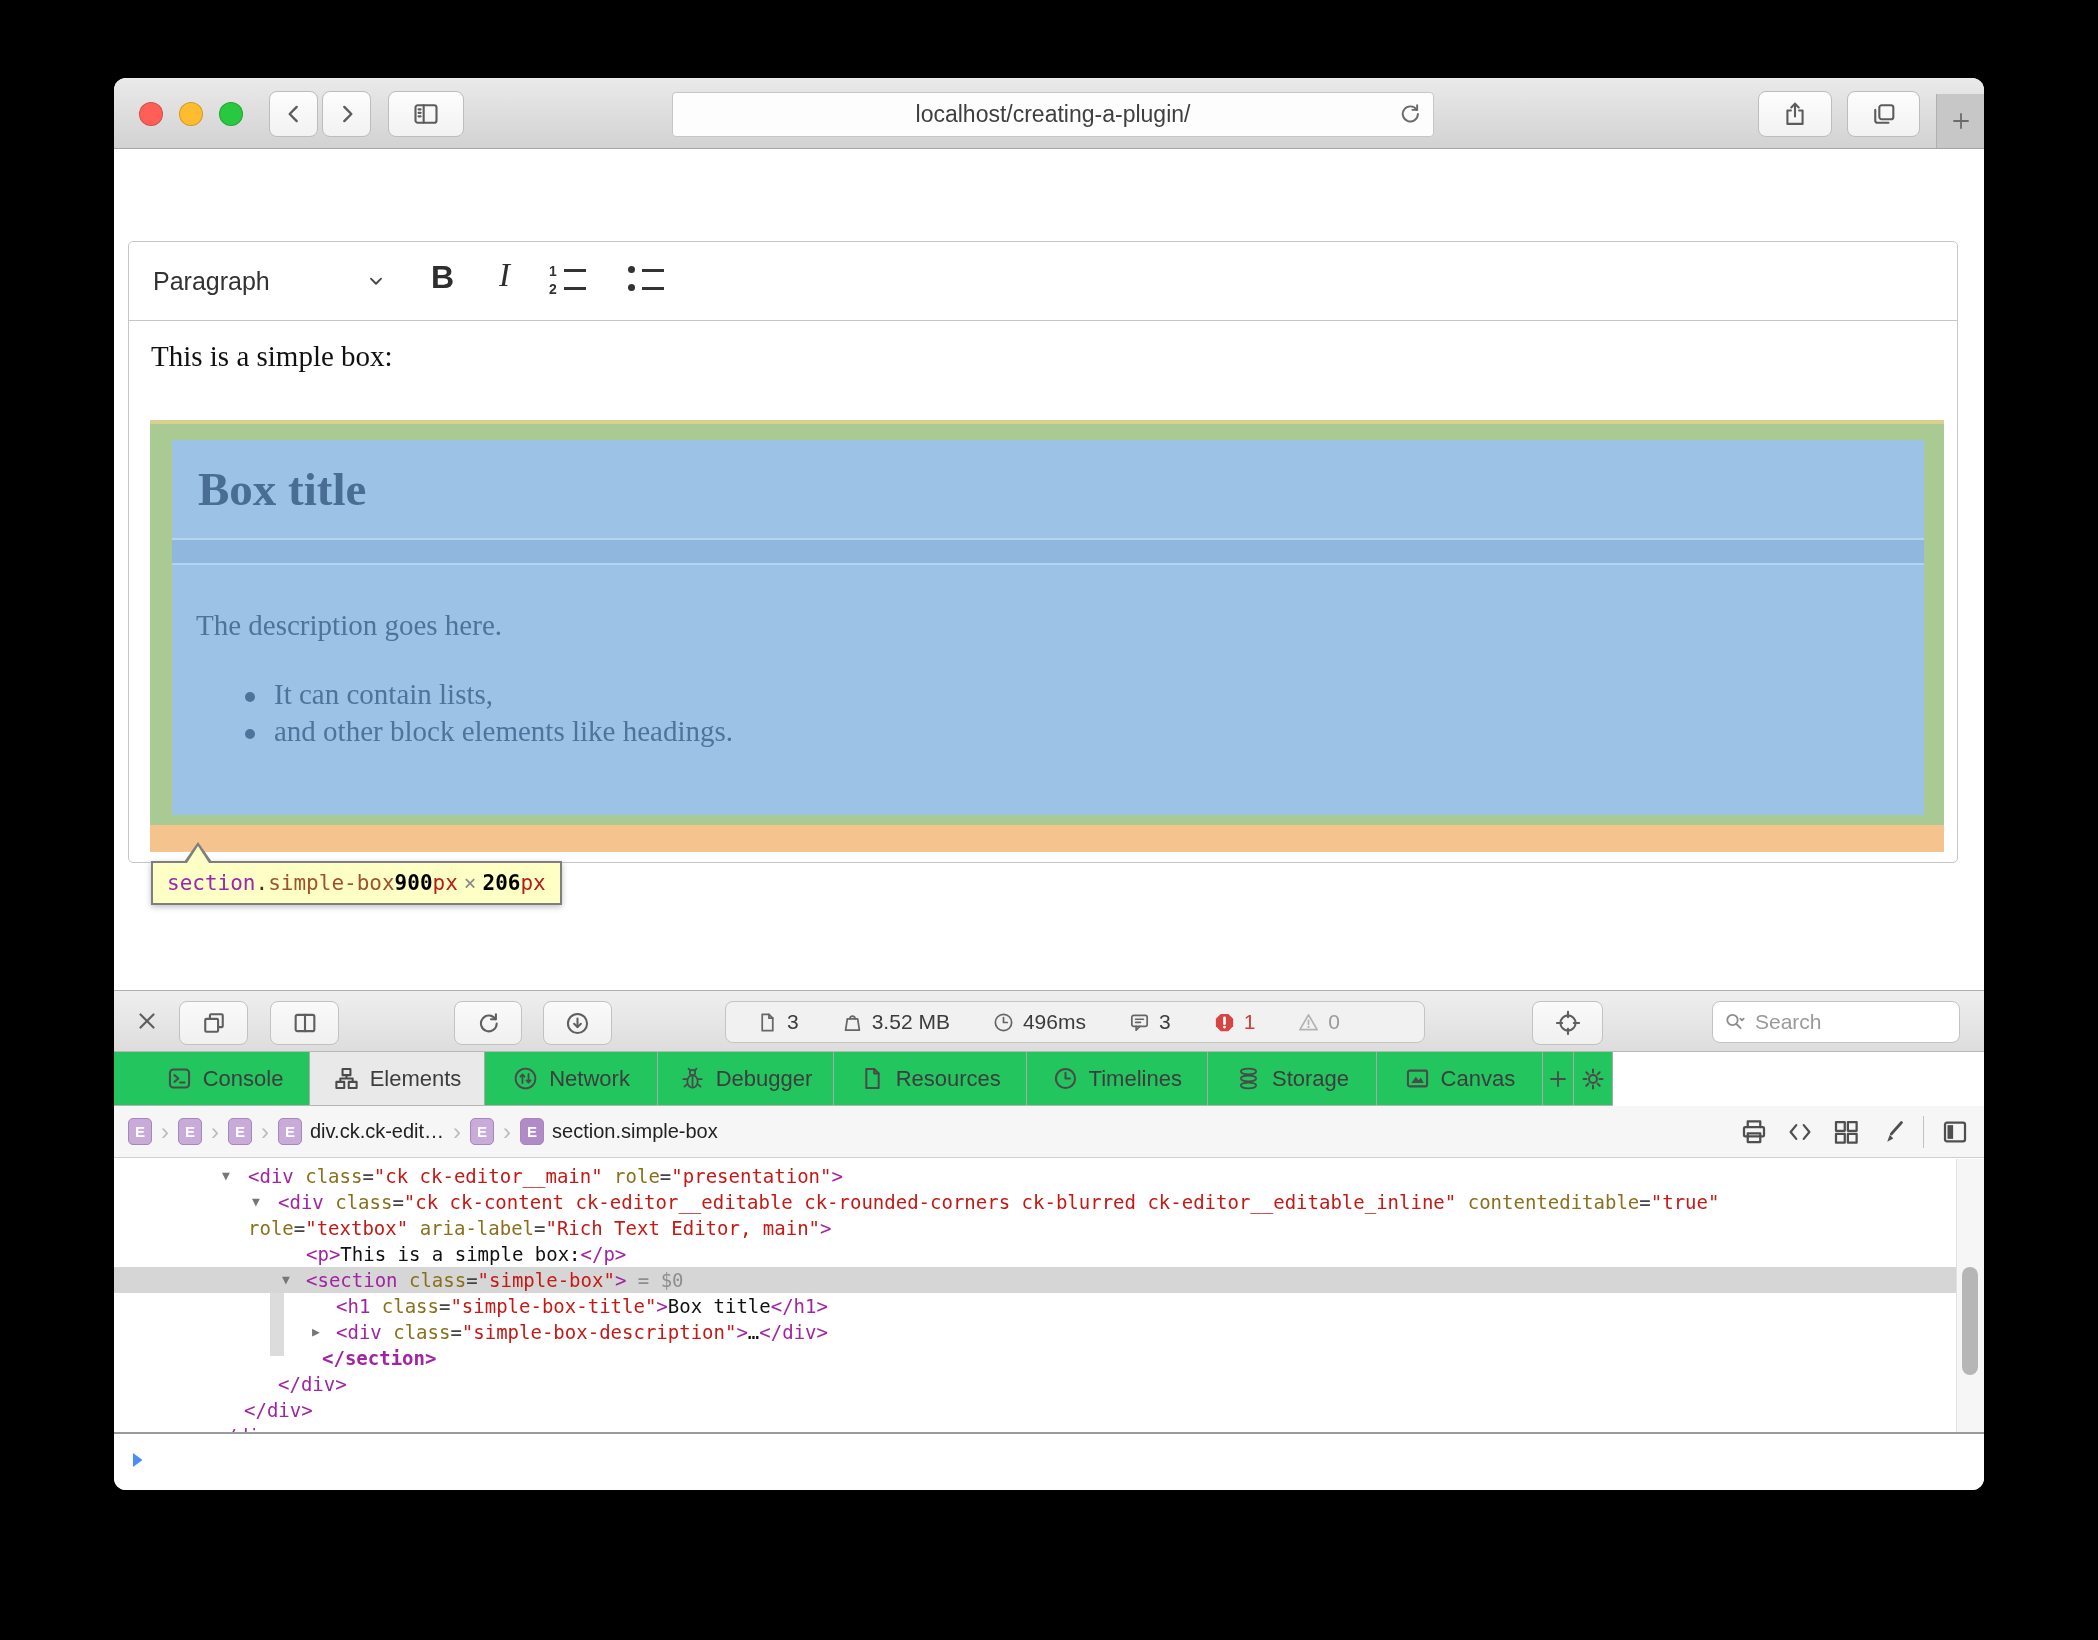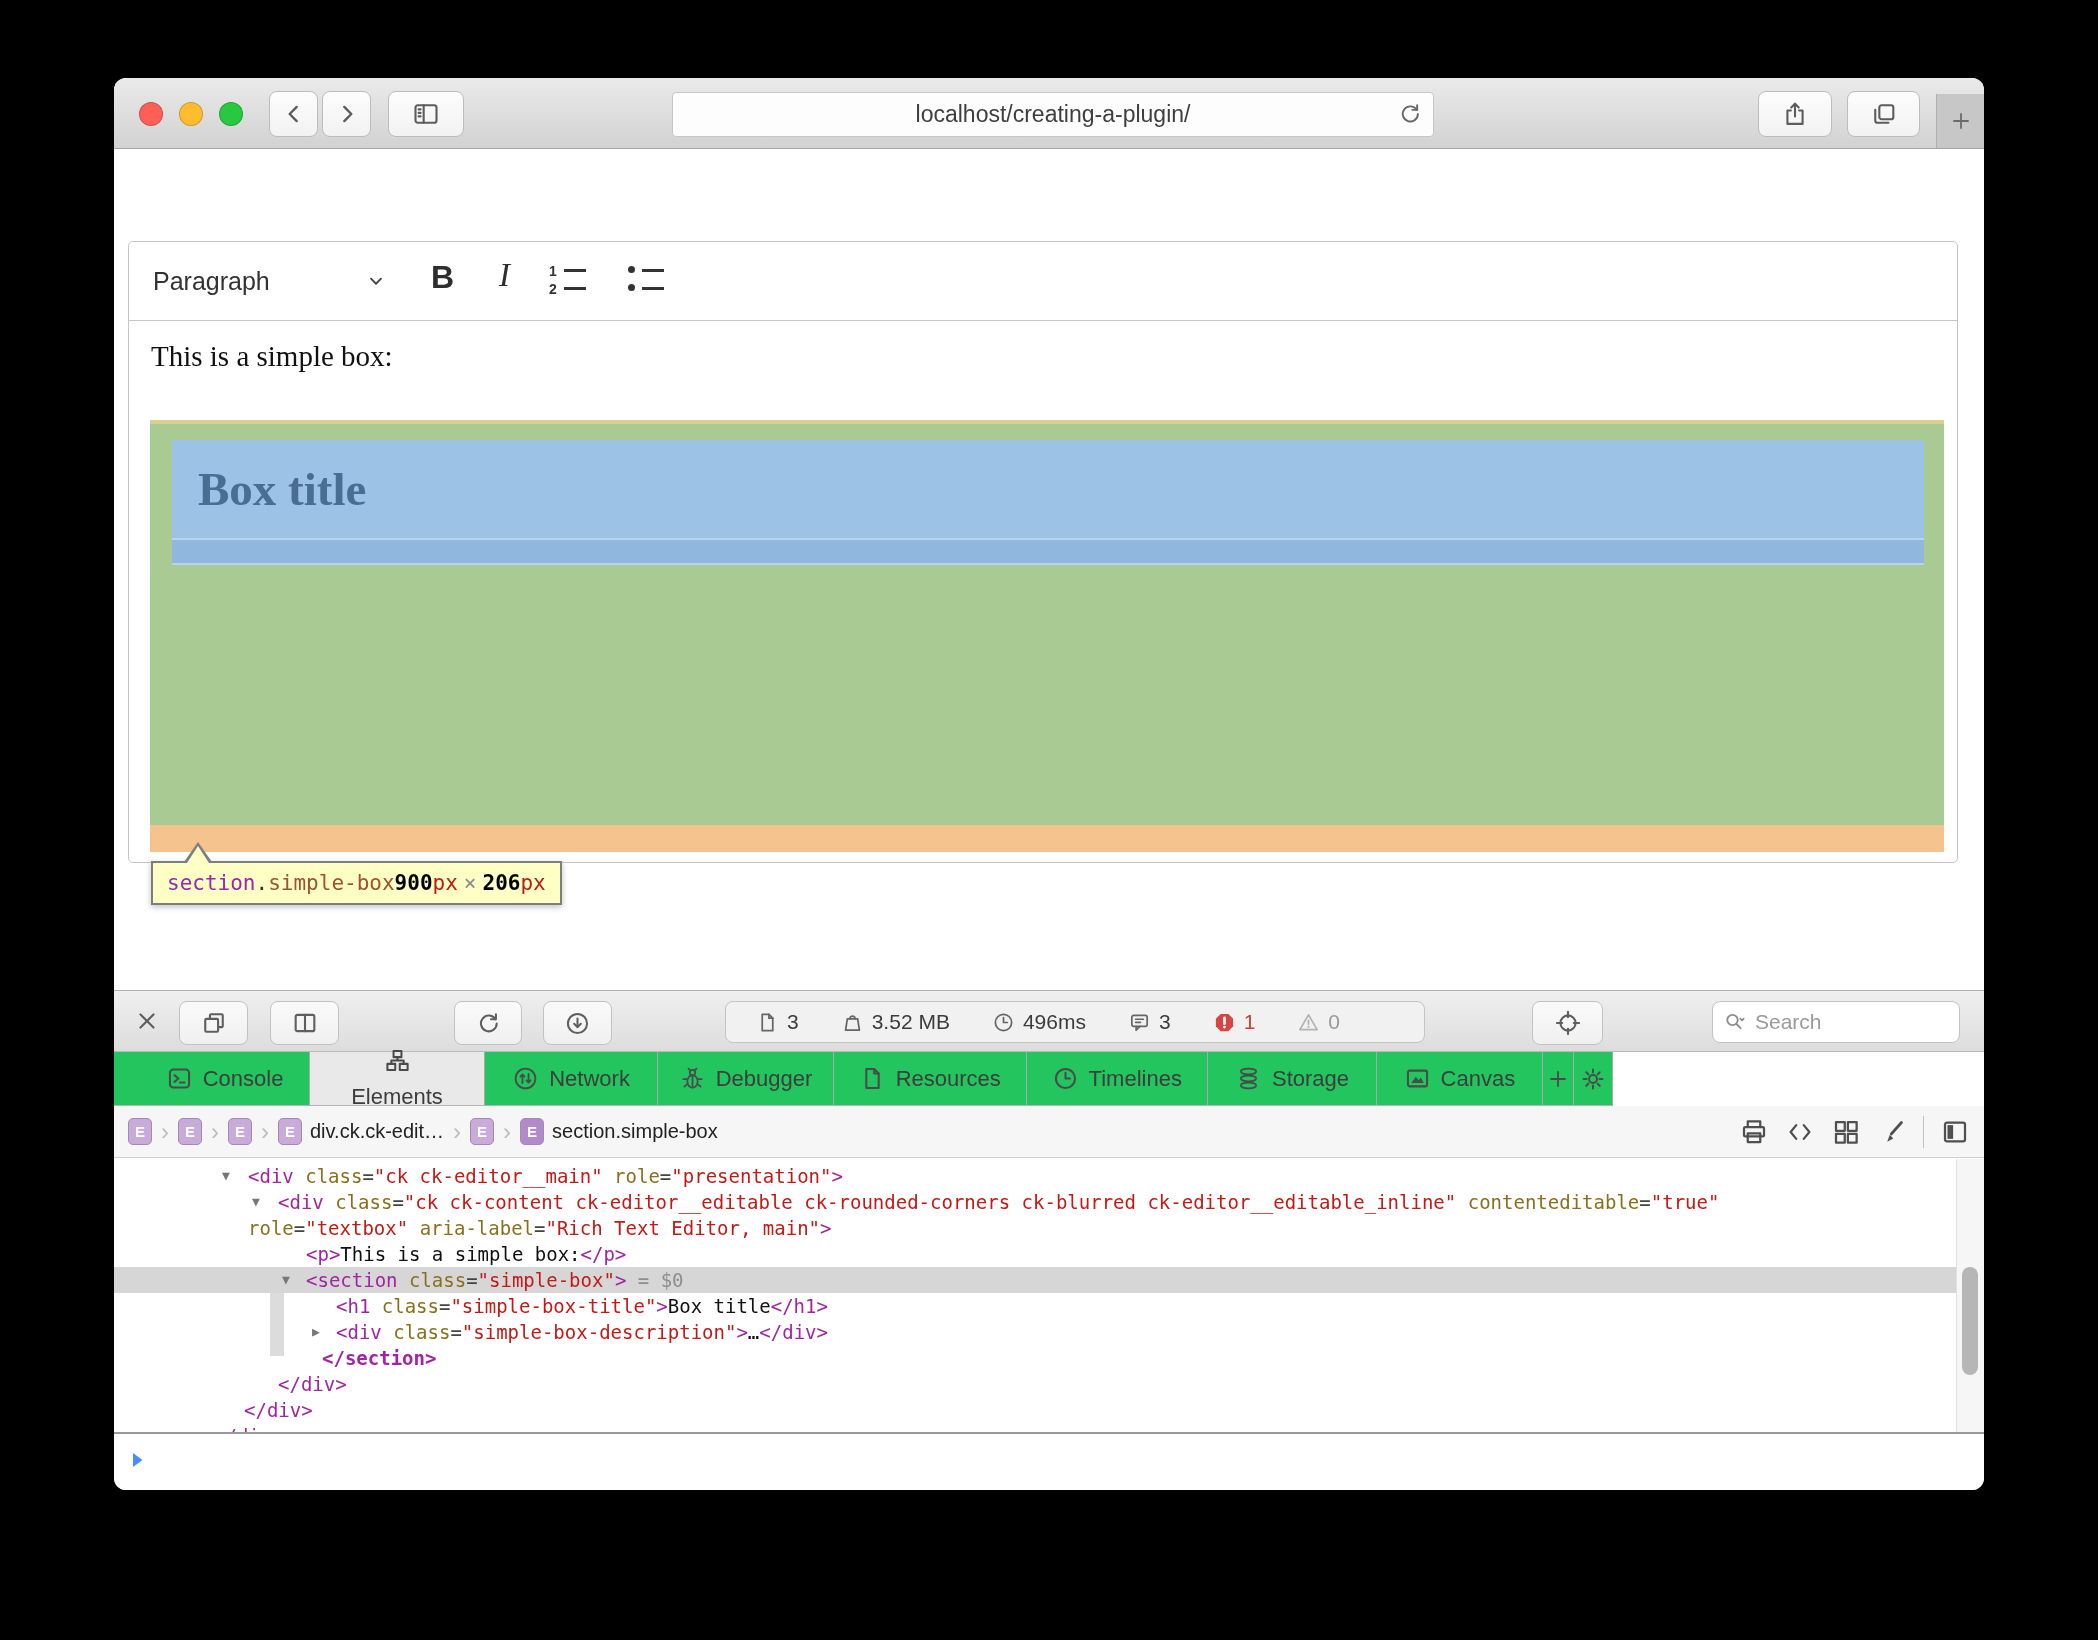--- a/index.html
+++ b/index.html
@@ -85,21 +85,21 @@
              background:#fff;display:flex;align-items:center;padding:0 10px;gap:6px;box-sizing:border-box;}
   .dt-search input{border:none;outline:none;width:160px;font-size:21px;color:#444;background:transparent;
                    font-family:"Liberation Sans",sans-serif;}
   .dt-search input::placeholder{color:#9a9a9a;}
   .dt-search .icon{width:24px;height:24px;color:#8b8b8b;}
 
   .dt-tabs{left:0;top:974px;width:1499px;height:54px;background:#22c55e;display:flex;border-bottom:1px solid #b5b5b5;box-sizing:border-box;padding-left:26px;}
   .dt-tab{height:100%;display:flex;align-items:center;justify-content:center;gap:10px;font-size:22px;color:#3d3d3d;
           border-right:1px solid #aaa;box-sizing:border-box;}
   .dt-tab .icon{width:27px;height:27px;color:#4a4a4a;}
-  .dt-tab.active{background:#e9e9e9;flex-direction:column;}
+  .dt-tab.active{background:#e9e9e9;}
   .dt-tab.small{color:#565656;}
 
   .dt-crumbs{left:0;top:1028px;width:1870px;height:52px;background:#f6f6f6;border-bottom:1px solid #cfcfcf;
              display:flex;align-items:center;padding:0 14px;gap:9px;box-sizing:border-box;font-size:20px;color:#222;}
   .crumb{display:flex;align-items:center;gap:8px;}
   .crumb-badge{width:24px;height:27px;border-radius:5px;background:#c9abd9;border:1px solid #a588ba;
                display:flex;align-items:center;justify-content:center;color:#fff;font-weight:bold;font-size:15px;box-sizing:border-box;}
   .crumb.active .crumb-badge{background:var(--accent-purple,#b18bc7);}
   .crumb-sep{color:#bcbcbc;font-size:24px;line-height:20px;}
   .crumb-actions{margin-left:auto;display:flex;align-items:center;gap:16px;}
@@ -221,20 +221,27 @@
           </span>
         </div>
         <div class="ed-para">This is a simple box:</div>
 
         <div class="hl-green">
           <div class="hl-tan"></div>
           <div class="hl-title">
             <span class="t">Box title</span>
           </div>
           <div class="hl-strip"></div>
+          <div class="hl-desc">
+            <div class="dtext">The description goes here.</div>
+            <span class="bdot" style="top:127px;"></span>
+            <div class="bullet" style="top:113px;">It can contain lists,</div>
+            <span class="bdot" style="top:164px;"></span>
+            <div class="bullet" style="top:150px;">and other block elements like headings.</div>
+          </div>
         </div>
         <div class="hl-orange"></div>
       </div>
 
       <div class="tip-arrow-o"></div>
       <div class="tip-arrow-i"></div>
       <div class="tooltip">
         <span class="tt-tag">section</span>
           <span class="tt-dot">.</span>
           <span class="tt-cls">simple-box</span>

